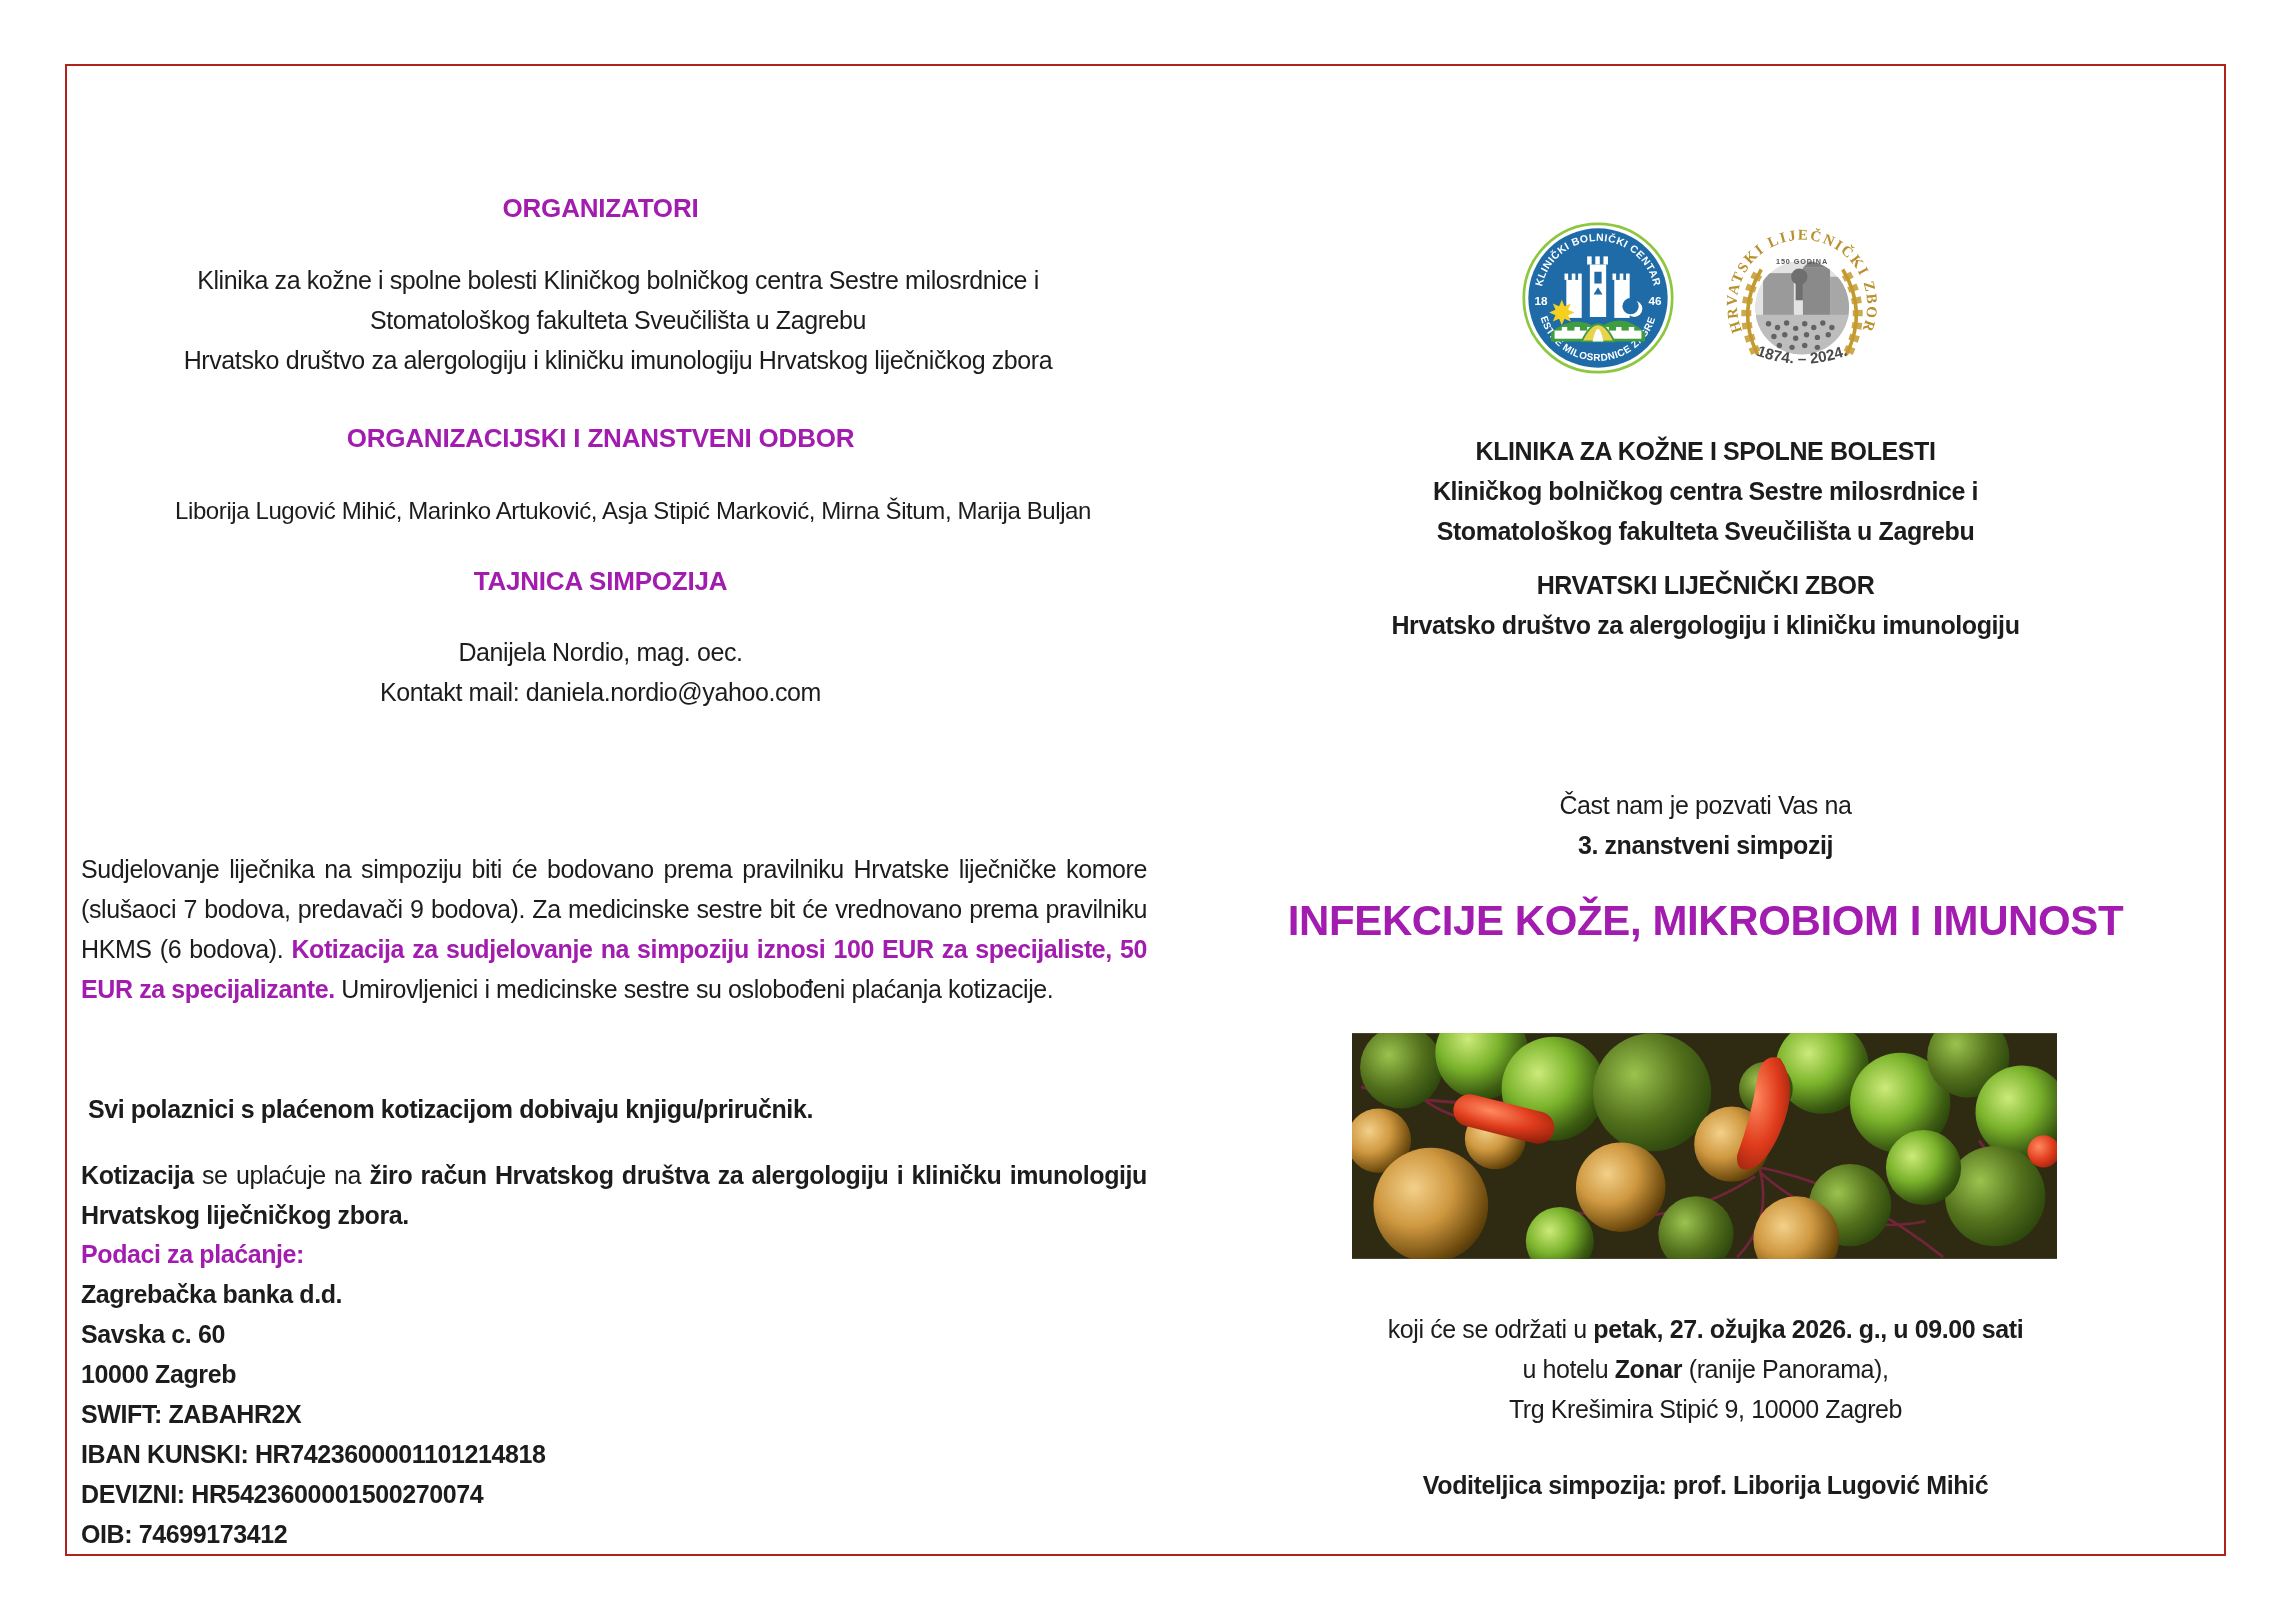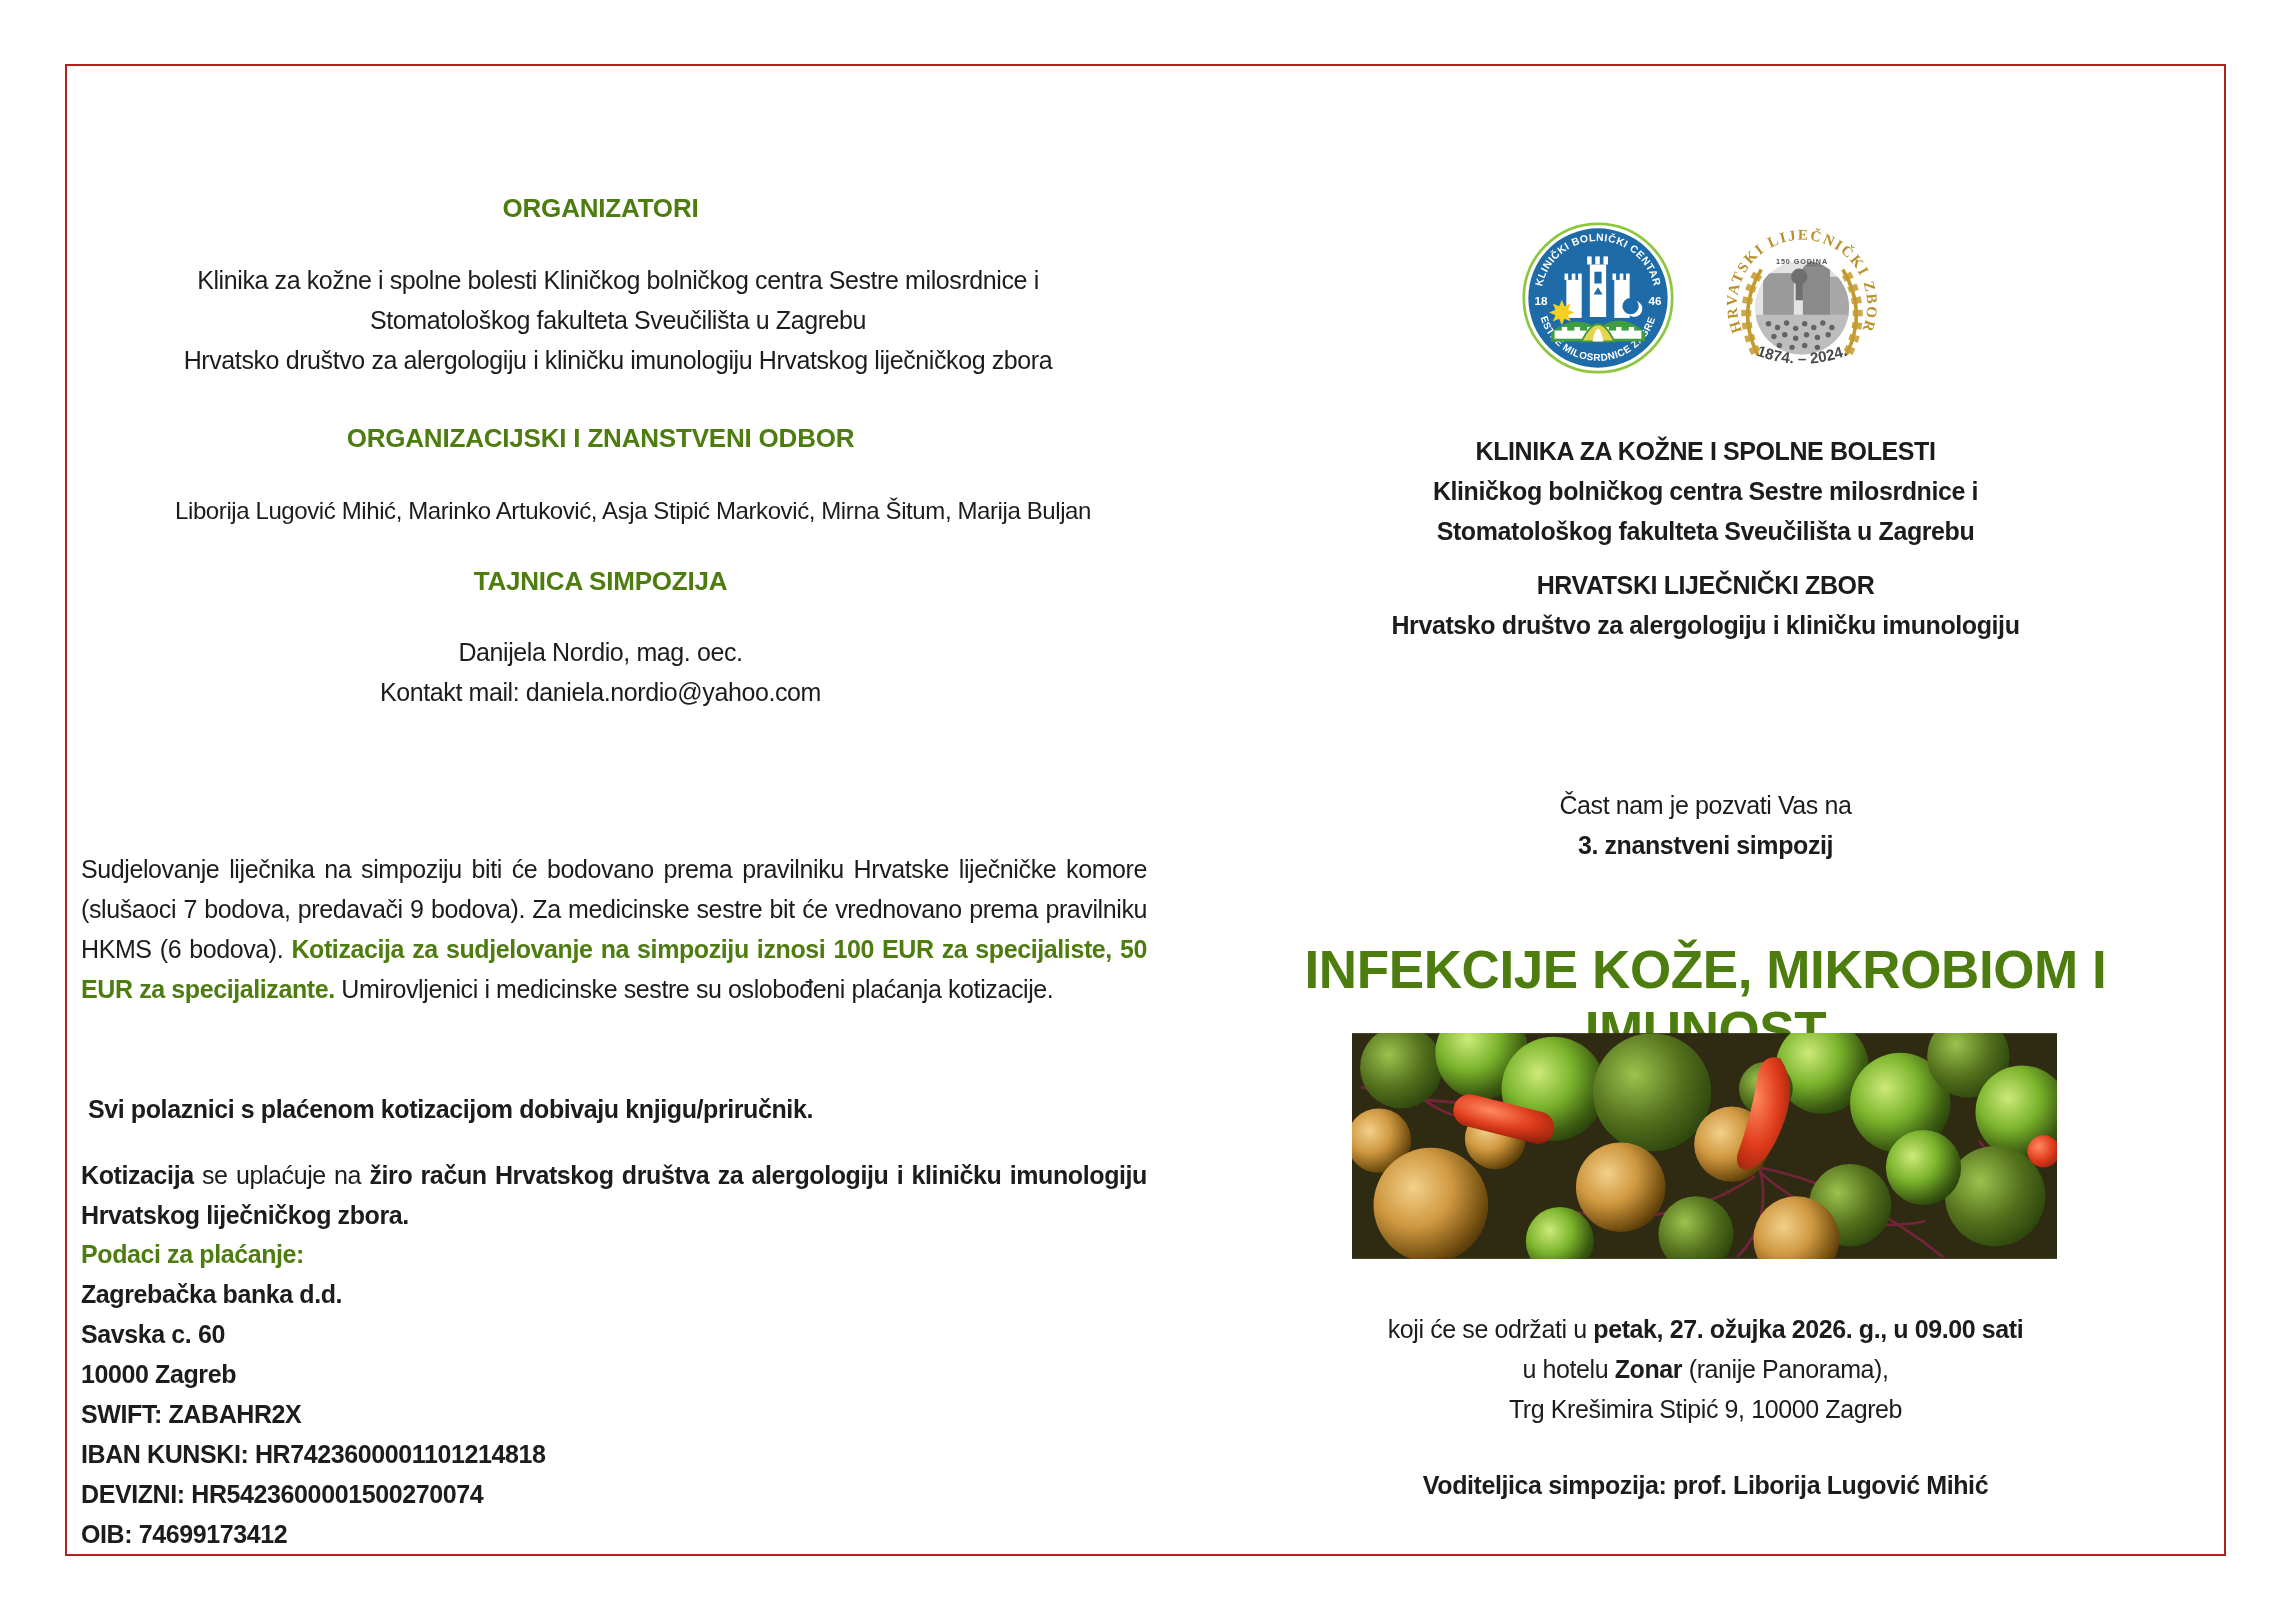--- a/index.html
+++ b/index.html
@@ -4,26 +4,26 @@
 <style>
   html,body{margin:0;padding:0;background:#ffffff;}
   .page{position:relative;width:2293px;height:1621px;background:#fff;
         font-family:"Liberation Sans","DejaVu Sans",sans-serif;color:#1c1c1c;overflow:hidden;}
   .frame{position:absolute;left:65px;top:64px;width:2157px;height:1488px;border:2.7px solid #b2221d;}
   .abs{position:absolute;}
   .c{text-align:center;}
   .j{text-align:justify;}
   .nw{white-space:nowrap;}
   .b{font-weight:bold;}
-  .orange{color:#4d7c0f;}
+  .orange{color:#a21caf;}
   .t28{font-size:25px;line-height:40px;letter-spacing:-0.4px;}
   .t27{font-size:24px;line-height:39px;letter-spacing:-0.4px;}
   .hsec{font-size:26px;font-weight:bold;letter-spacing:-0.2px;}
   .hreg{font-size:27px;font-weight:bold;letter-spacing:-0.2px;}
-  .title{font-size:53px;font-weight:bold;letter-spacing:-0.4px;margin-top:42px;}
+  .title{font-size:42px;font-weight:bold;letter-spacing:-0.4px;}
   svg text{font-family:"Liberation Sans","DejaVu Sans",sans-serif;}
   svg .serif{font-family:"Liberation Serif","DejaVu Serif",serif;}
 </style>
 </head>
 <body>
 
 <div class="page">
   <div class="frame"></div>
 
   <div class="abs c hsec orange" style="left:81px;top:193px;width:1039px;">ORGANIZATORI</div>

